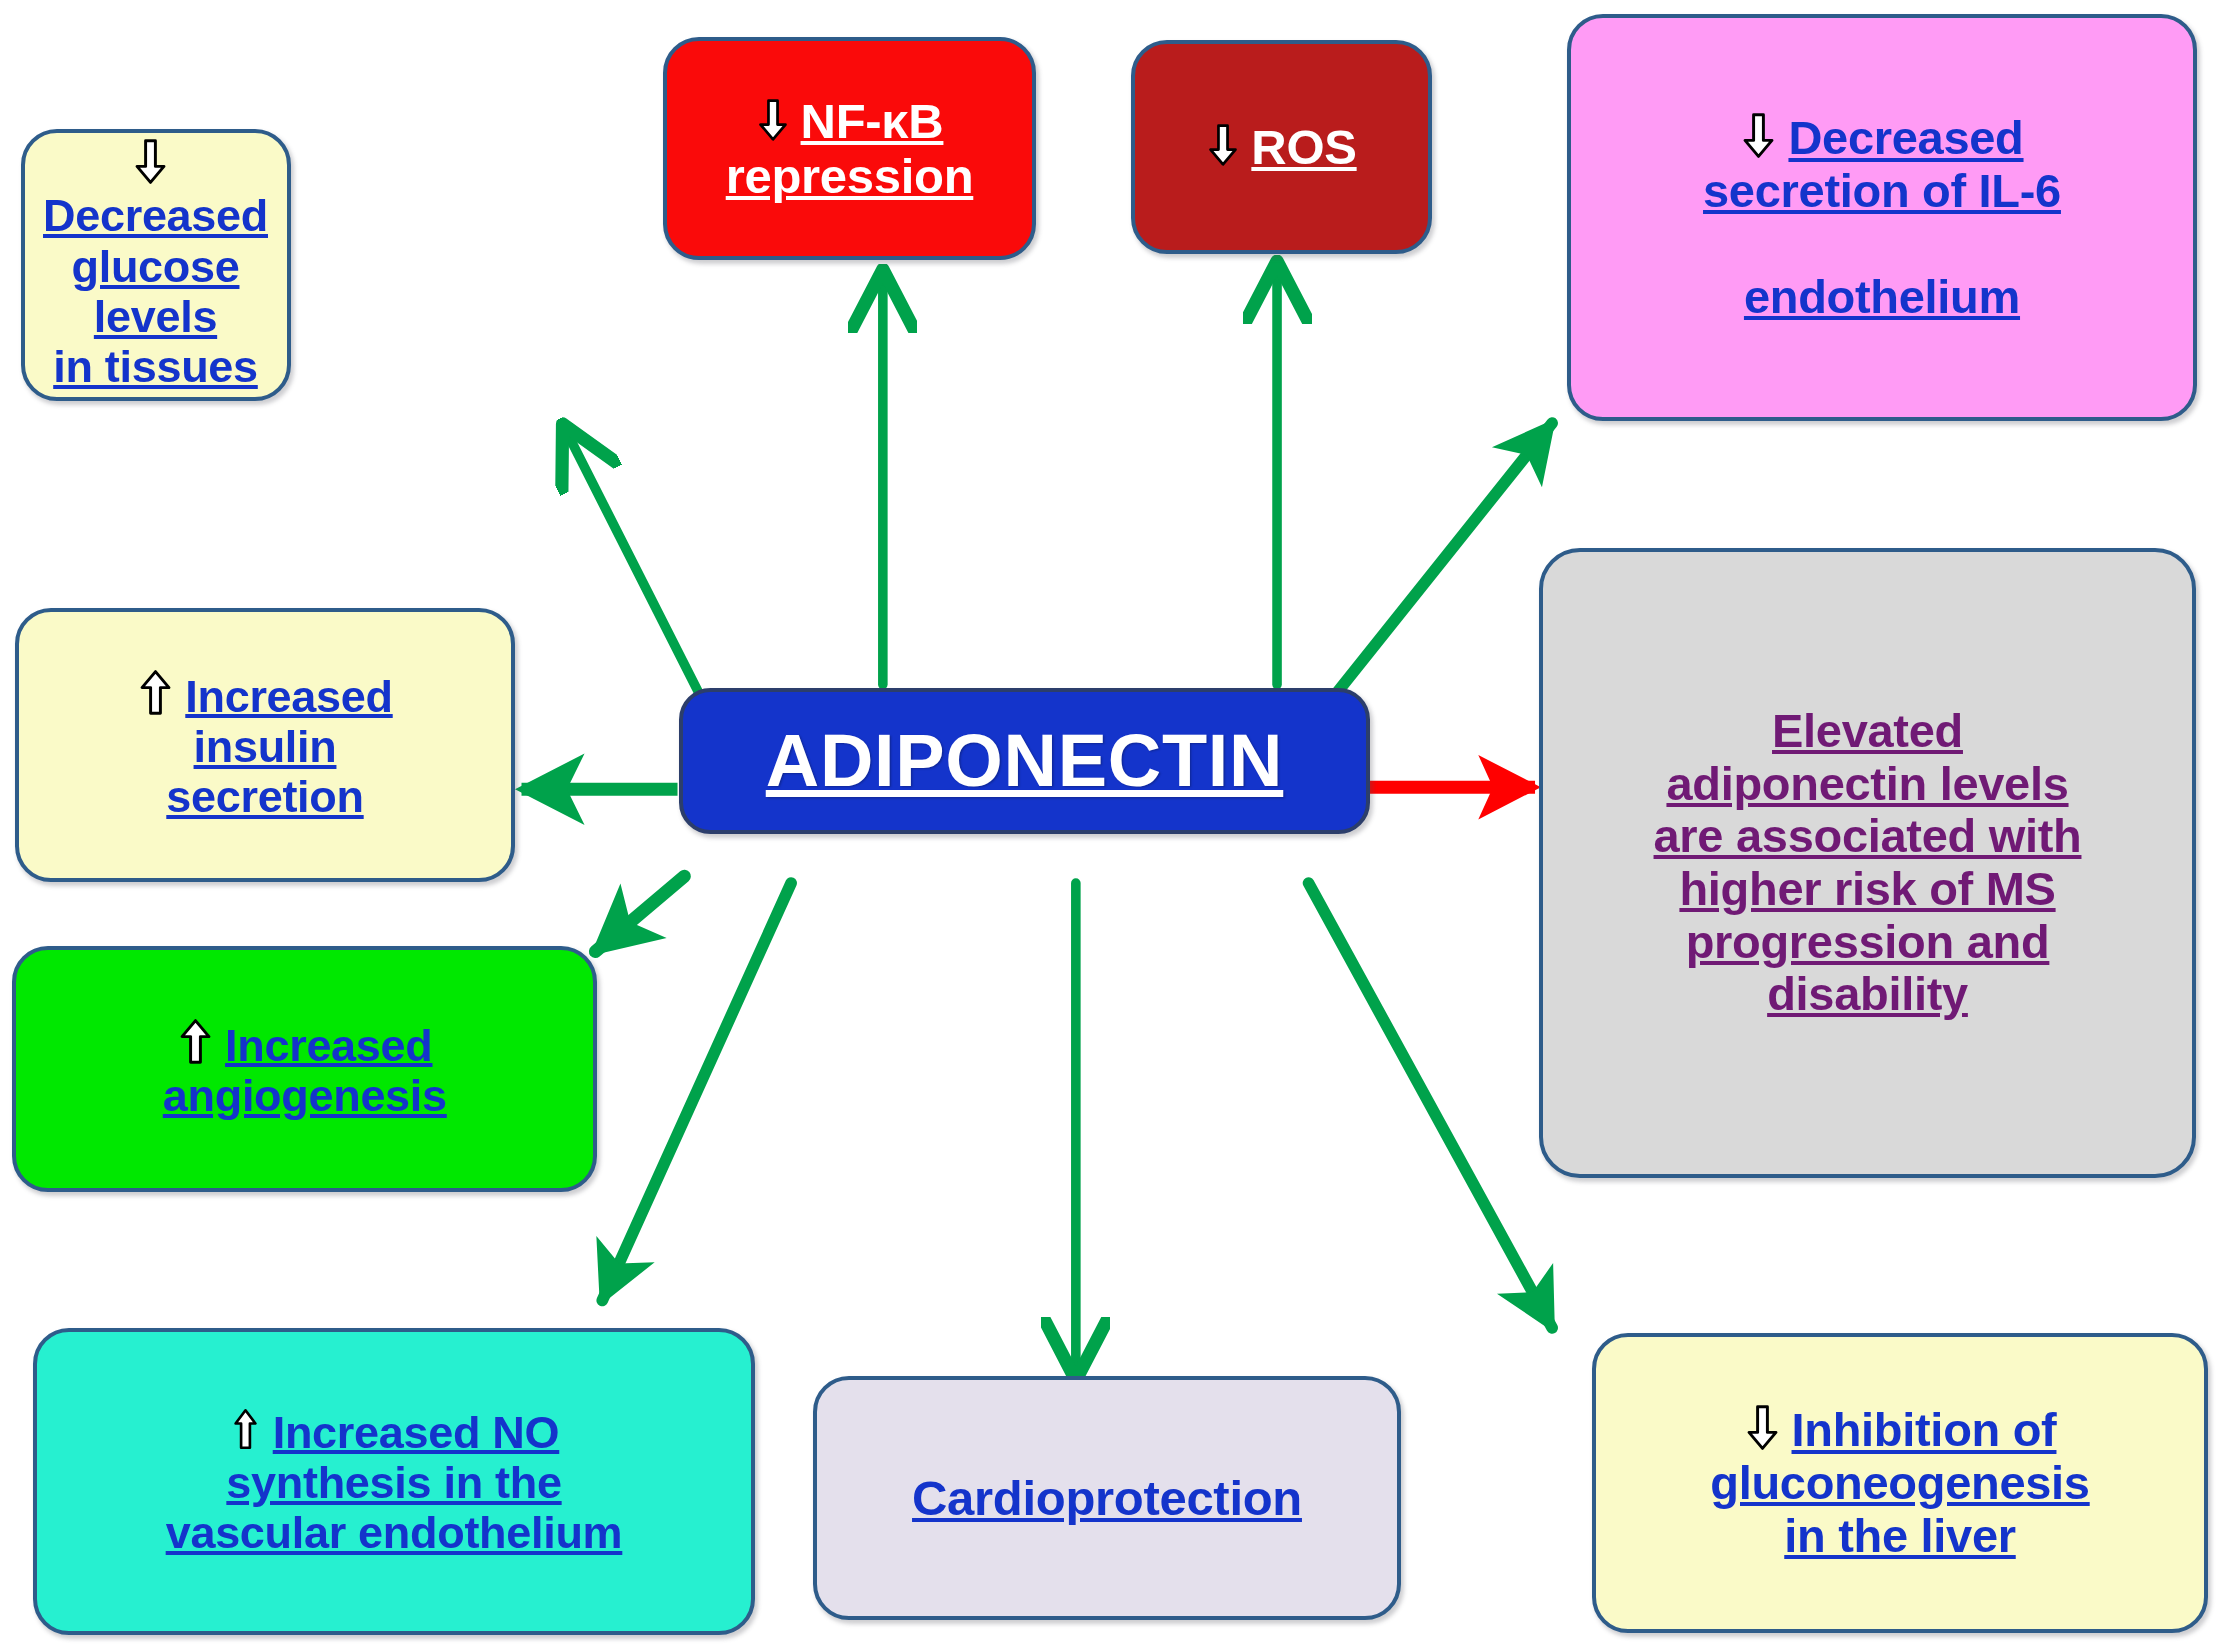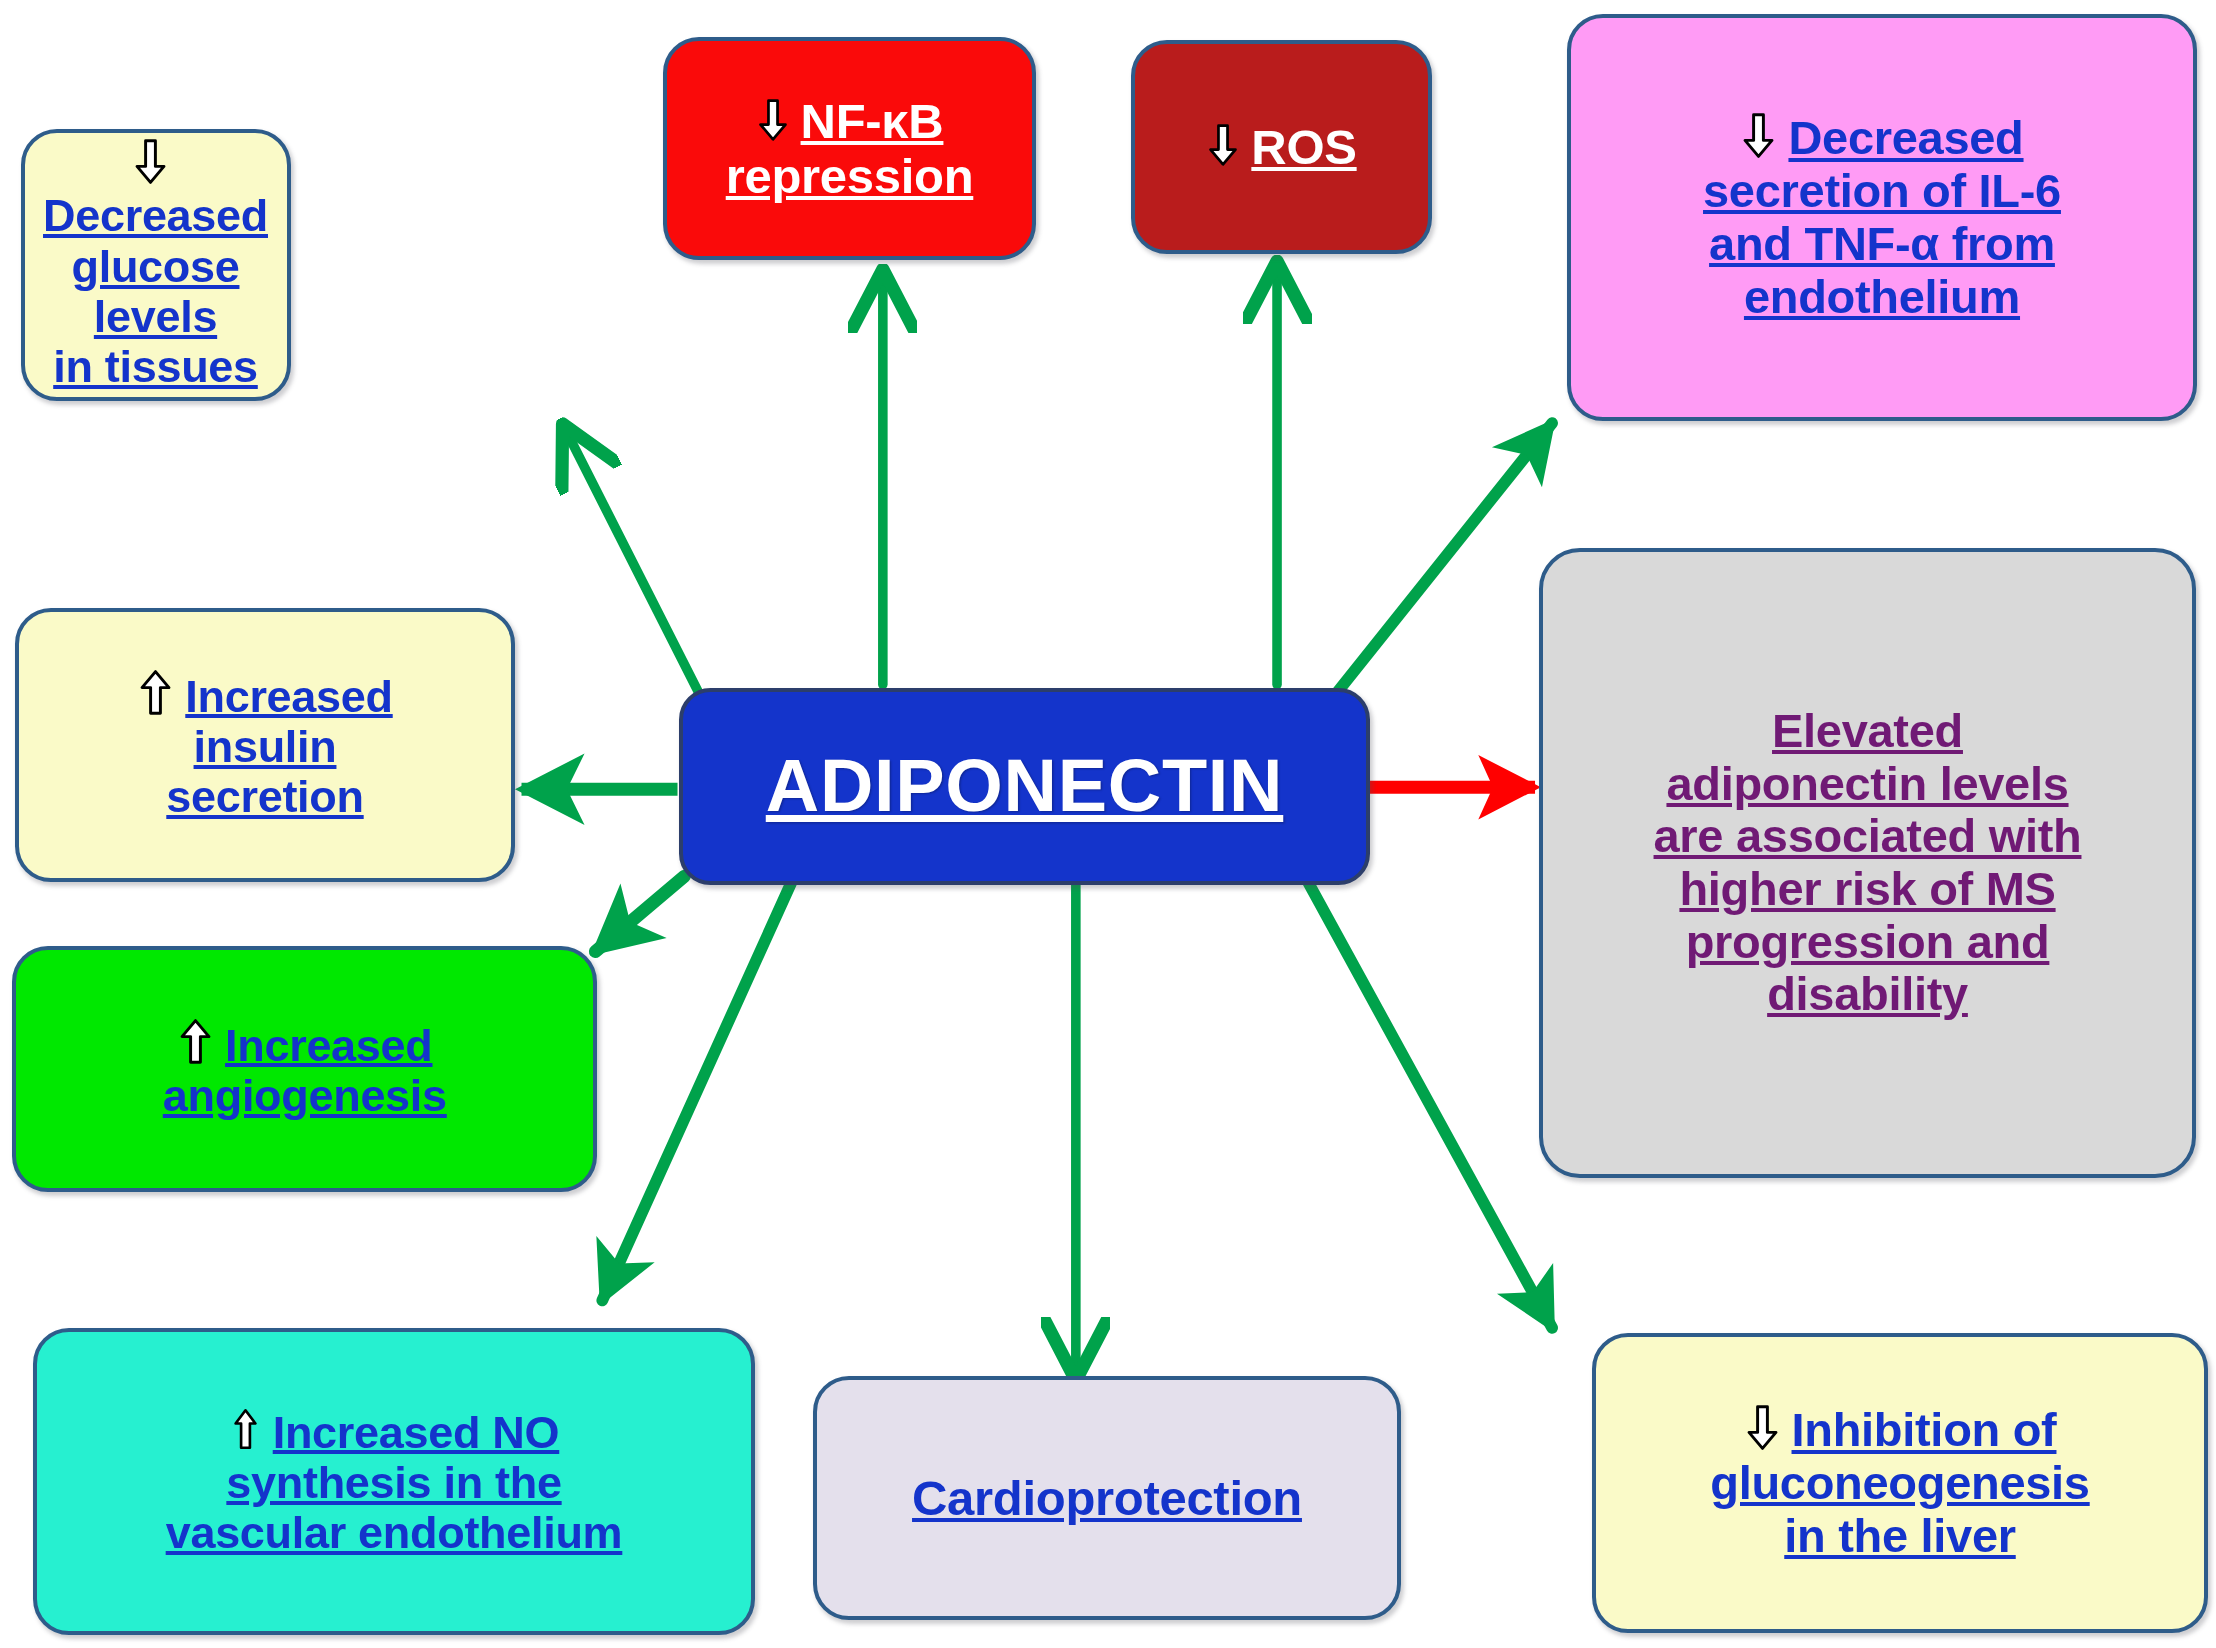--- a/index.html
+++ b/index.html
@@ -127,21 +127,21 @@
   </div>
 
   <div class="node" style="left:1567px; top:13.7px; width:630px; height:407px; background:#FF9BF5; color:#1434CB; font-size:47px;">
     <span class="txt">
       <span class="arrowglyph">
         <svg width="37" height="49" viewBox="0 0 30 40">
           <path d="M11 3 L19 3 L19 24 L26 24 L15 37 L4 24 L11 24 Z" fill="#FFFFFF" stroke="#000000" stroke-width="2.4" stroke-linejoin="round"></path>
         </svg>
       </span><span>Decreased</span><br>
       <span>secretion of IL-6</span><br>
-      <span>and TNF-α from</span><br>
+      <br>
       <span>endothelium</span>
     </span>
   </div>
 
   <div class="node" style="left:1539px; top:548px; width:657px; height:630px; background:#D9D9D9; color:#701a75; font-size:47px; border-radius:41px;">
     <span class="txt">
       <span>Elevated</span><br>
       <span>adiponectin levels</span><br>
       <span>are associated with</span><br>
       <span>higher risk of MS</span><br>
@@ -196,18 +196,18 @@
       <span class="arrowglyph">
         <svg width="37" height="49" viewBox="0 0 30 40">
           <path d="M11 3 L19 3 L19 24 L26 24 L15 37 L4 24 L11 24 Z" fill="#FFFFFF" stroke="#000000" stroke-width="2.4" stroke-linejoin="round"></path>
         </svg>
       </span><span>Inhibition of</span><br>
       <span>gluconeogenesis</span><br>
       <span>in the liver</span>
     </span>
   </div>
 
-  <div class="node" id="node-center" style="left:679px; top:688px; width:691px; height:197px; background:#1434CB;">
+  <div class="node" id="node-center" style="left:679px; top:688px; width:691px; height:146px; background:#1434CB;">
     <span class="txt">ADIPONECTIN</span>
   </div>
 
 </div>
 
 
 </body></html>

